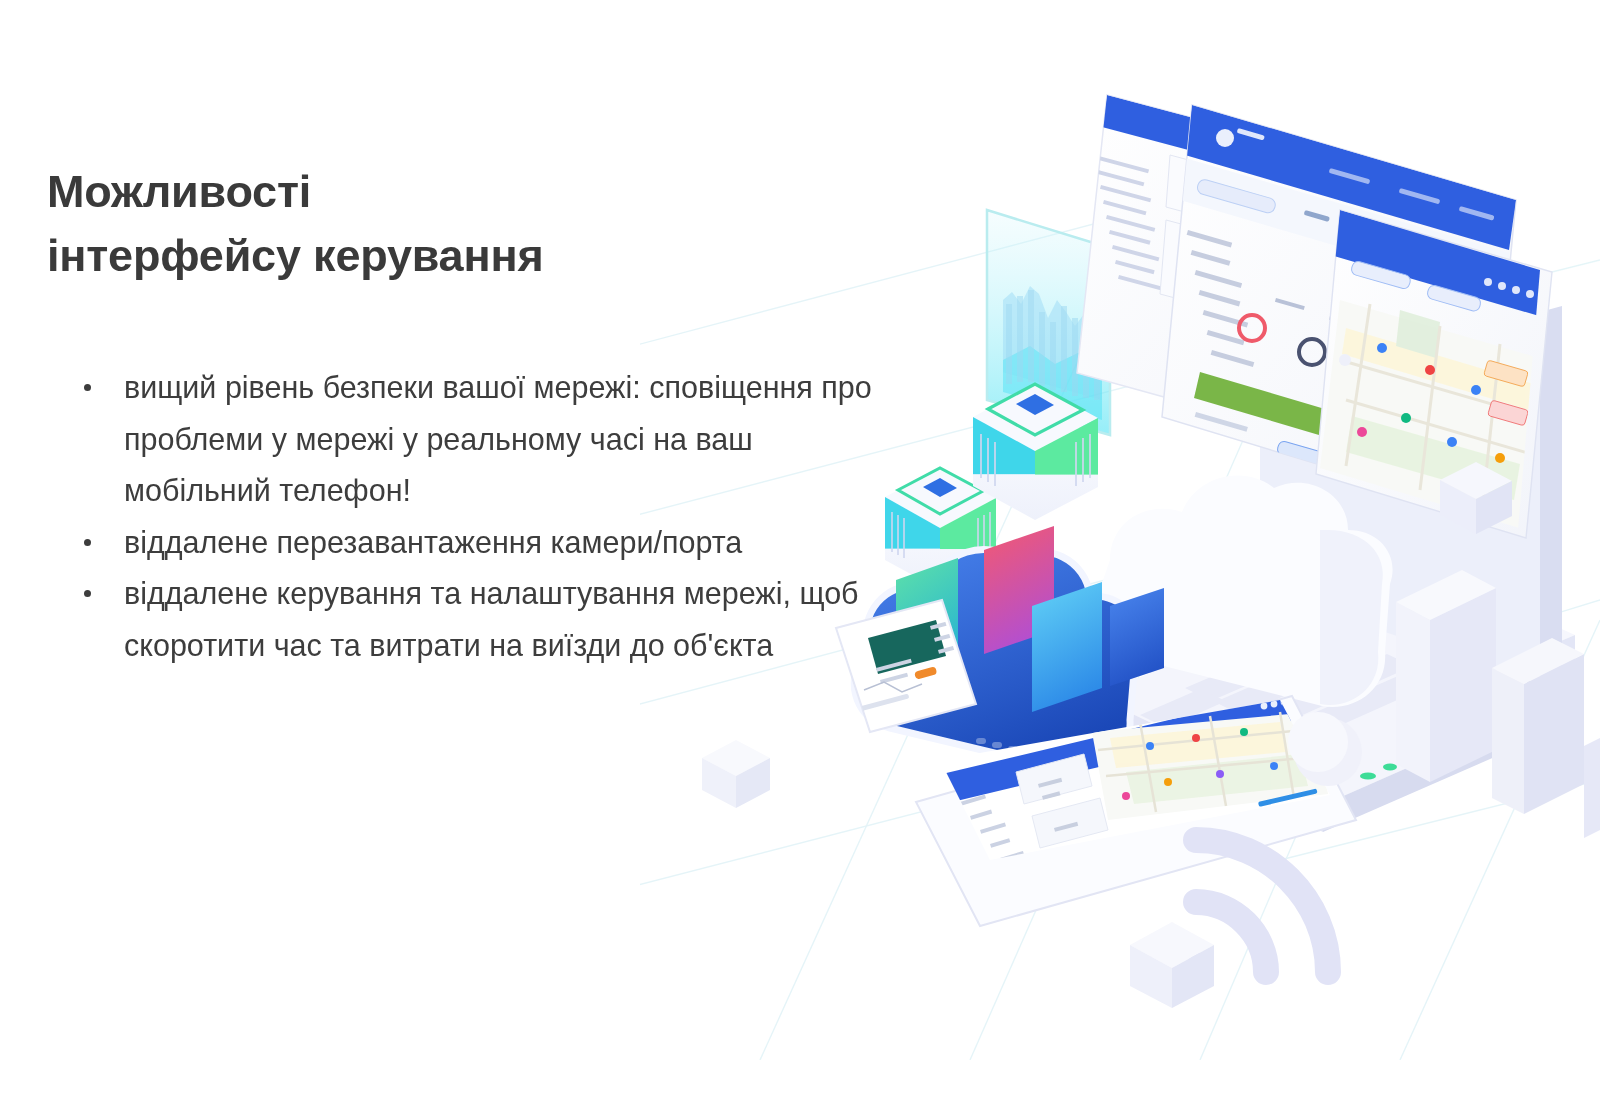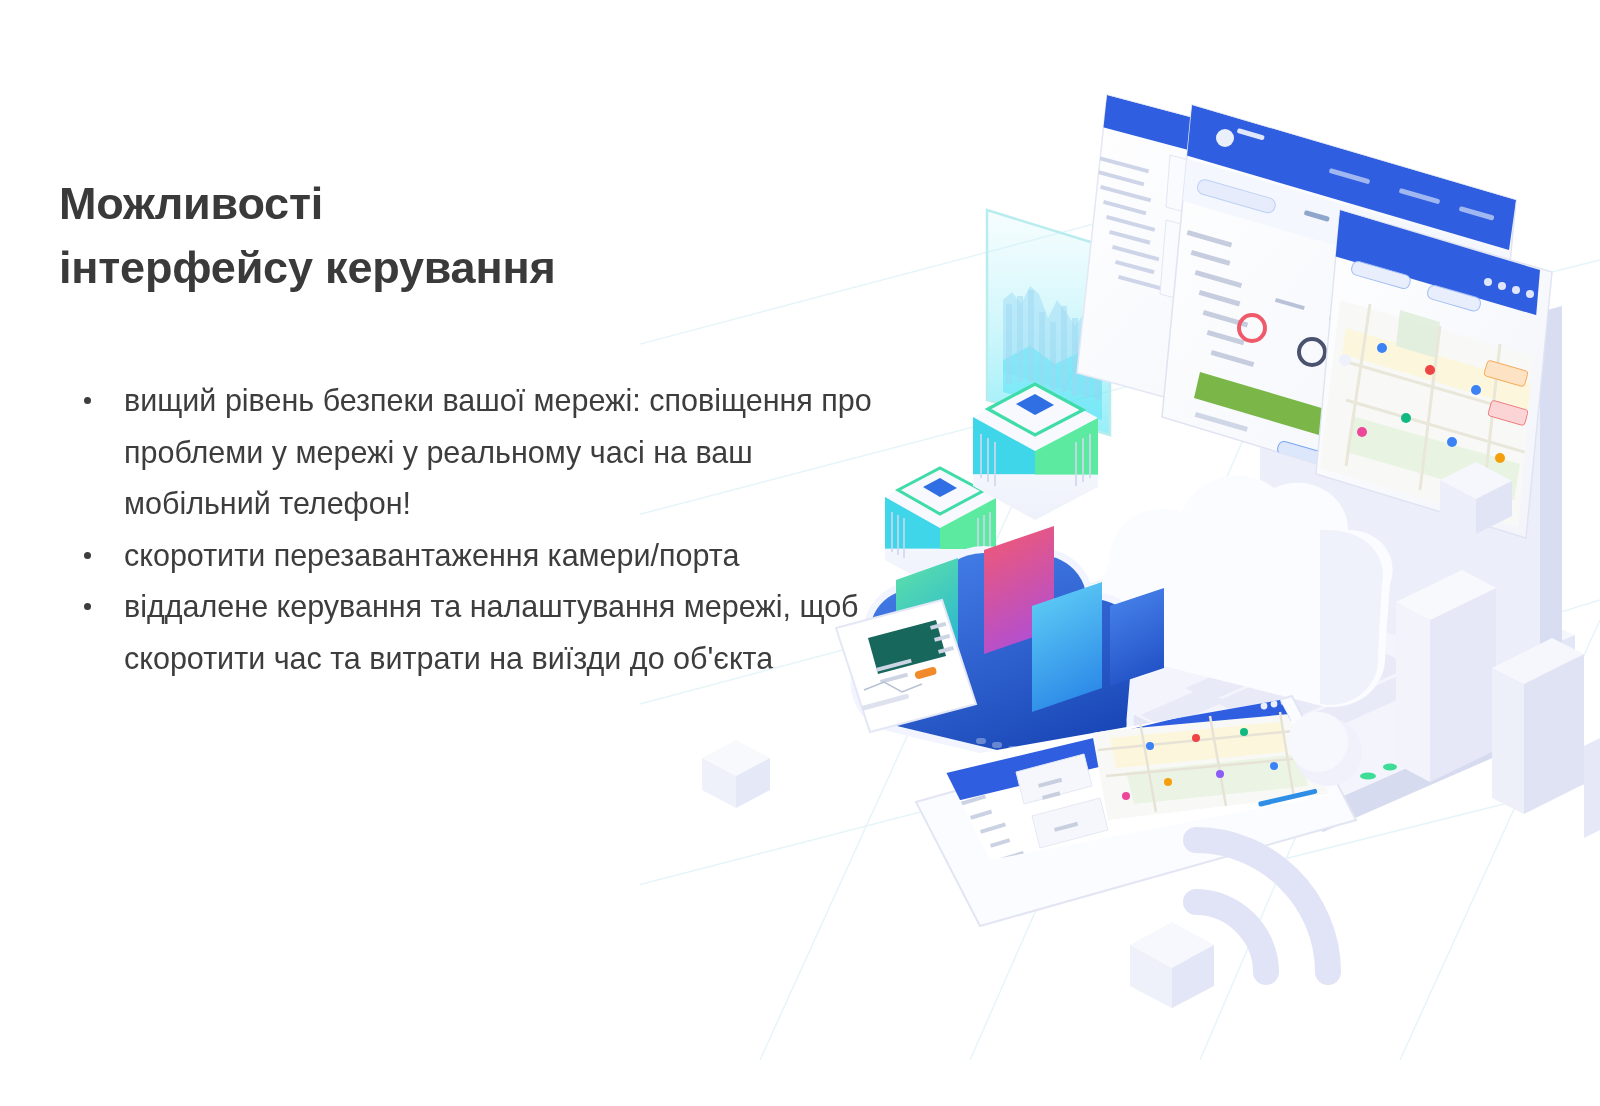--- a/index.html
+++ b/index.html
@@ -30,30 +30,30 @@
     top: 160px;
     width: 840px;
   }
 
   .page-title {
     font-size: 45px;
     font-weight: 700;
     line-height: 1.42;
     letter-spacing: -0.2px;
     color: #3a3a3a;
-    margin: 12px;
+    margin: 0;
     white-space: pre-line;
   }
 
   .bullet-list {
     list-style: none;
     margin: 0;
     padding: 0;
     position: absolute;
-    top: 215px;
+    top: 202px;
     left: 26px;
     width: 830px;
   }
 
   .bullet-item {
     position: relative;
     padding-left: 51px;
     font-size: 30.5px;
     line-height: 51.5px;
     color: #3d3d3d;
@@ -92,21 +92,21 @@
     <h1 class="page-title">Можливості
 інтерфейсу керування</h1>
 
     <ul class="bullet-list">
       <li class="bullet-item">
         <span class="dot"></span>
         <span>вищий рівень безпеки вашої мережі: сповіщення про проблеми у мережі у реальному часі на ваш мобільний телефон!</span>
       </li>
       <li class="bullet-item">
         <span class="dot"></span>
-        <span>скоротити перезавантаження камери/порта</span>
+        <span>віддалене перезавантаження камери/порта</span>
       </li>
       <li class="bullet-item">
         <span class="dot"></span>
         <span>віддалене керування та налаштування мережі, щоб скоротити час та витрати на виїзди до об'єкта</span>
       </li>
     </ul>
   </div>
 
   <div class="illustration">
     <svg class="illu-svg" viewBox="0 0 960 1000" xmlns="http://www.w3.org/2000/svg">

